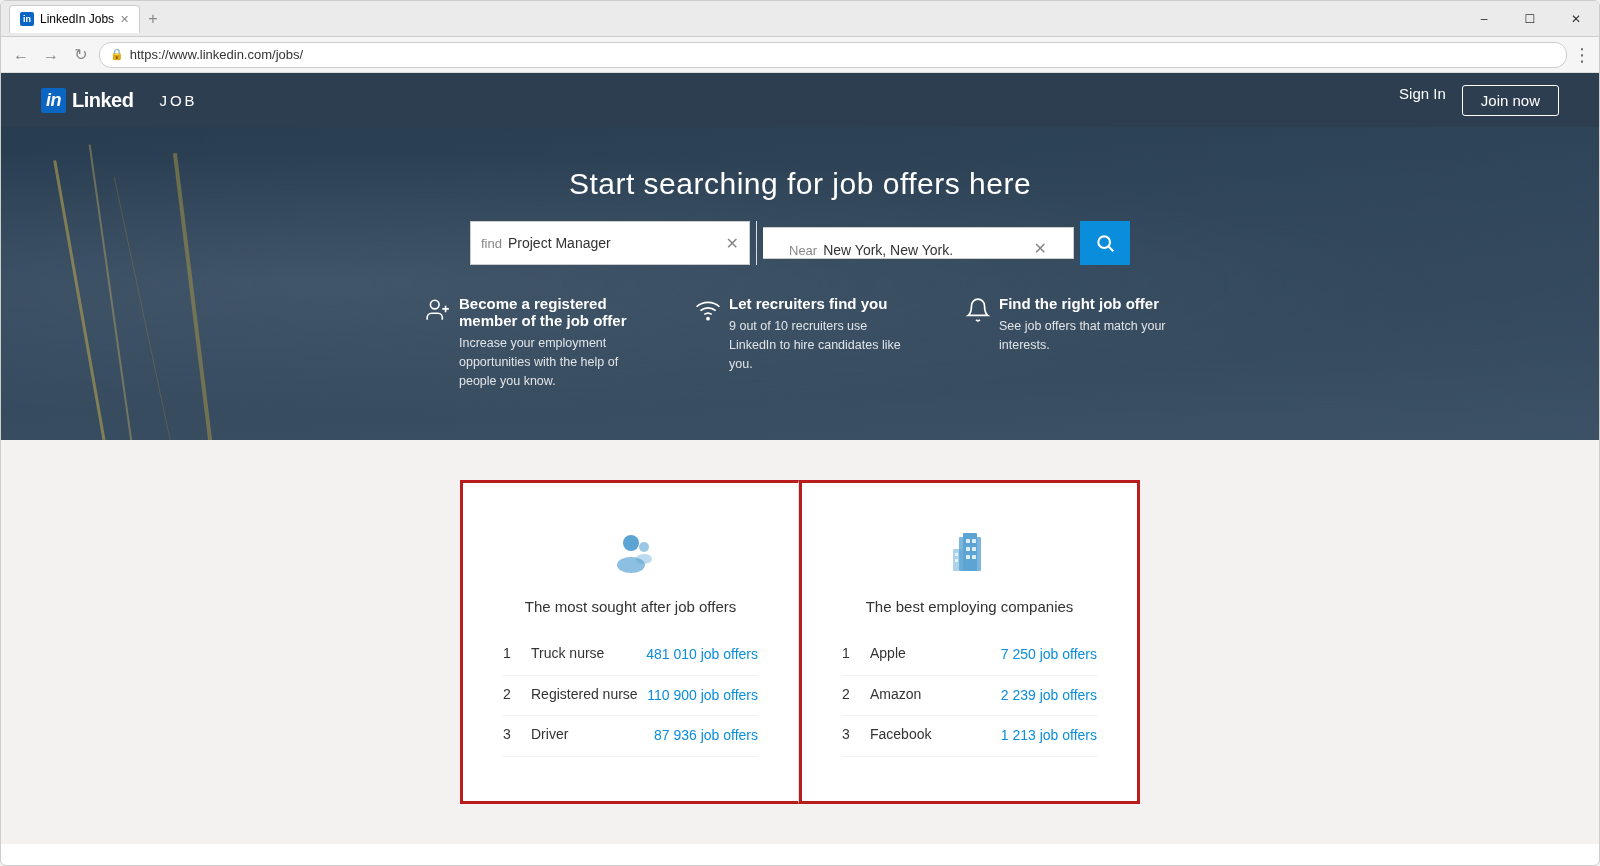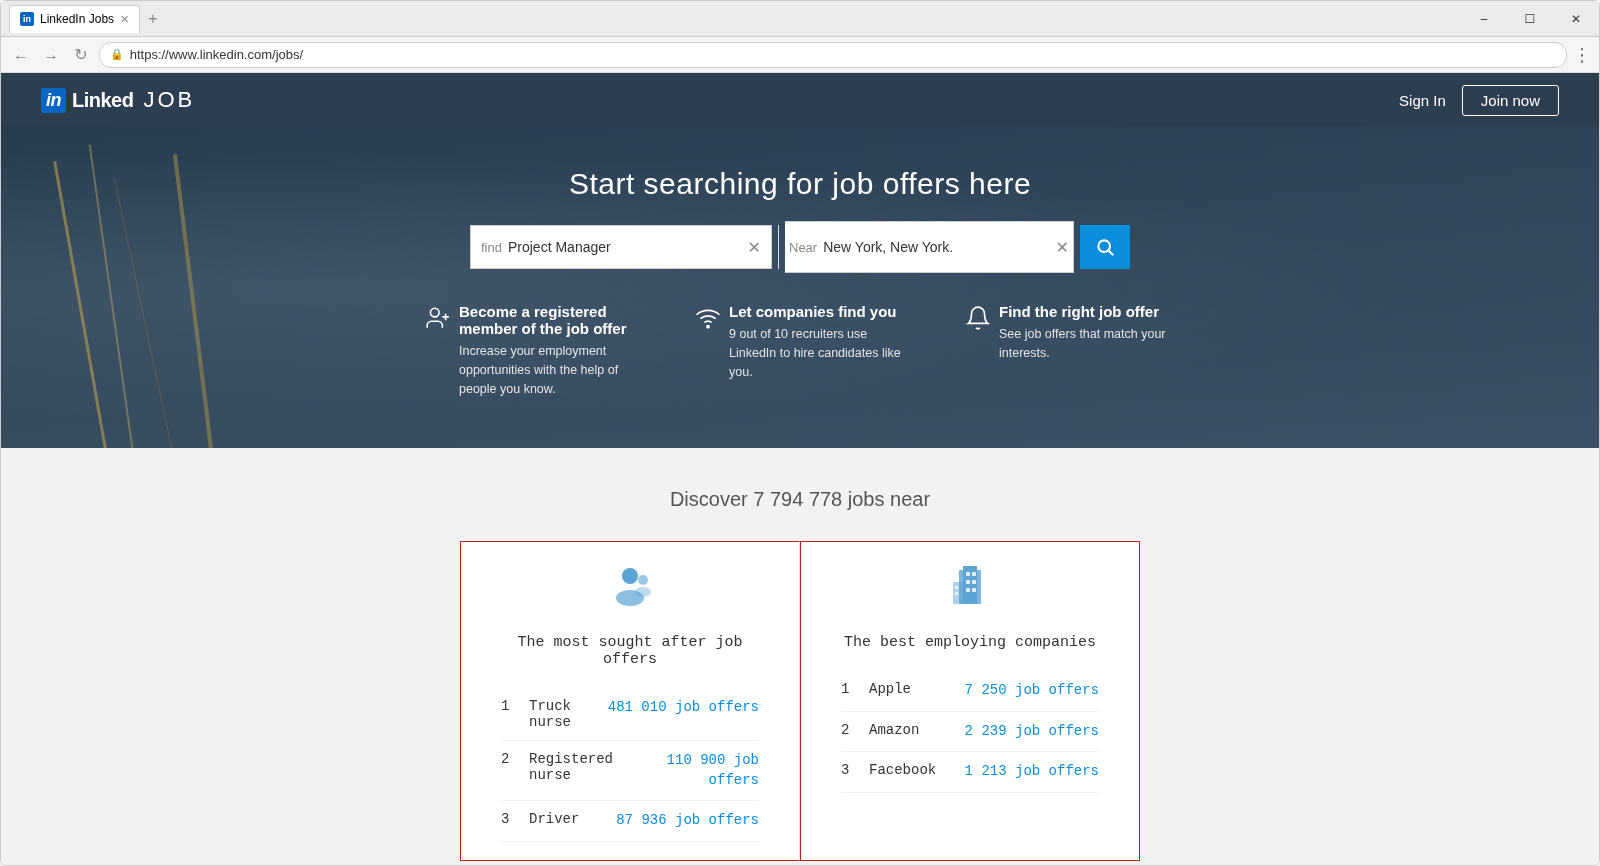--- a/index.html
+++ b/index.html
@@ -157,29 +157,29 @@
       background: #0a66c2;
       color: white;
       font-size: 18px;
       font-weight: bold;
       padding: 2px 5px;
       border-radius: 2px;
       font-style: italic;
     }
     .li-logo-job {
       color: white;
-      font-size: 22px;
+      font-size: 15px;
       font-weight: normal;
       letter-spacing: 3px;
       text-transform: uppercase;
-      margin-left: 4px;
+      margin-left: 20px;
     }
     .li-nav-actions {
       display: flex;
-      align-items: center;
+      align-items: flex-start;
       gap: 16px;
       margin-left: 8px;
     }
     .li-signin {
       color: white;
       font-size: 15px;
       cursor: pointer;
       background: none;
       border: none;
     }
@@ -268,26 +268,26 @@
       background: none;
       border: none;
     }
     .search-divider {
       width: 1px;
       height: 44px;
       background: #ddd;
     }
     .search-near {
       display: flex;
-      align-items: center;
+      align-items: flex-end;
       background: white;
       border: 1px solid #ccc;
       border-left: none;
-      padding: 0 4px;
-      height: 52px;
+      padding: 0 26px;
+      height: 32px;
       flex: 1;
       gap: 6px;
     }
     .search-btn {
       background: #0a8ddb;
       border: none;
       width: 50px;
       height: 44px;
       display: flex;
       align-items: center;
@@ -340,24 +340,23 @@
     }
     .cards-row {
       display: flex;
       justify-content: center;
       gap: 0;
       max-width: 680px;
       margin: 0 auto;
     }
     .card {
       background: white;
-      border: 1px solid #b91c1c;
-      padding: 18px 40px;
+      border: 3px solid #b91c1c;
+      padding: 44px 40px;
       flex: 1;
-      font-family: Liberation Mono, monospace;
     }
     .card:first-child {
       border-right: 1px solid #e0e0e0;
     }
     .card-icon {
       color: #5ba4d4;
       font-size: 40px;
       text-align: center;
       margin-bottom: 12px;
     }
@@ -496,42 +495,41 @@
           <div class="feature">
             <span class="feature-icon">
               <svg width="26" height="26" viewBox="0 0 24 24" fill="none" stroke="white" stroke-width="1.5">
                 <path d="M5 12.55a11 11 0 0 1 14.08 0"></path>
                 <path d="M1.42 9a16 16 0 0 1 21.16 0"></path>
                 <path d="M8.53 16.11a6 6 0 0 1 6.95 0"></path>
                 <circle cx="12" cy="20" r="1" fill="white"></circle>
               </svg>
             </span>
             <div class="feature-text">
-              <h3>Let companies find you</h3>
+              <h3>Let recruiters find you</h3>
               <p>9 out of 10 recruiters use LinkedIn to hire candidates like you.</p>
             </div>
           </div>
           <div class="feature">
             <span class="feature-icon">
               <svg width="26" height="26" viewBox="0 0 24 24" fill="none" stroke="white" stroke-width="1.5">
                 <path d="M18 8A6 6 0 0 0 6 8c0 7-3 9-3 9h18s-3-2-3-9"></path>
                 <path d="M13.73 21a2 2 0 0 1-3.46 0"></path>
               </svg>
             </span>
             <div class="feature-text">
               <h3>Find the right job offer</h3>
               <p>See job offers that match your interests.</p>
             </div>
           </div>
         </div>
       </div>
     </section>
 
     <main class="main-content">
-      <h2 class="discover-title">Discover 7 794 778 jobs near</h2>
 
       <div class="cards-row">
 
         <div class="card">
           <div class="card-icon">
             <svg width="50" height="50" viewBox="0 0 50 50" fill="none">
               <circle cx="25" cy="16" r="8" fill="#5ba4d4"></circle>
               <ellipse cx="25" cy="38" rx="14" ry="8" fill="#5ba4d4" opacity="0.7"></ellipse>
               <circle cx="38" cy="20" r="5" fill="#5ba4d4" opacity="0.6"></circle>
               <ellipse cx="38" cy="32" rx="8" ry="5" fill="#5ba4d4" opacity="0.4"></ellipse>

